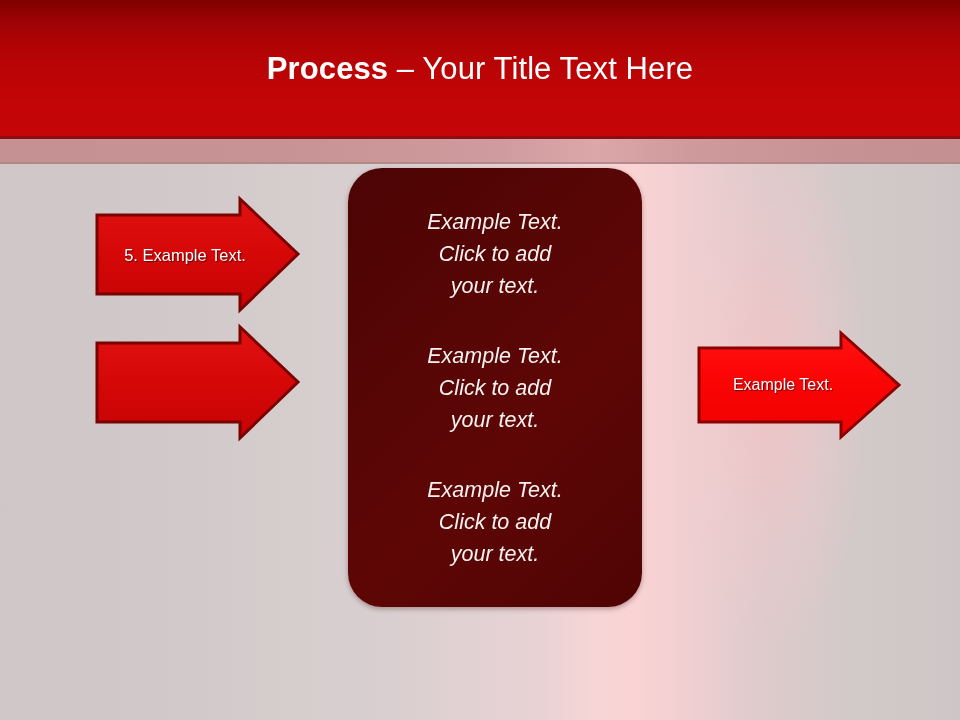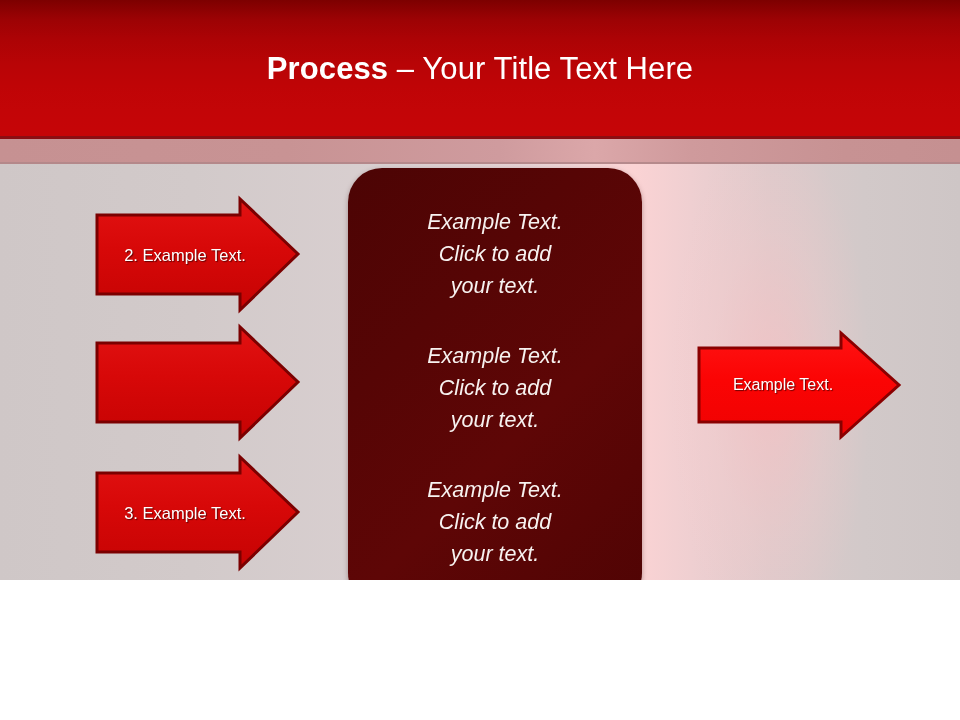--- a/index.html
+++ b/index.html
@@ -7,21 +7,21 @@
     padding: 0;
     background: #ffffff;
   }
   body {
     font-family: "Liberation Sans", sans-serif;
   }
 
   .slide {
     position: relative;
     width: 960px;
-    height: 580px;
+    height: 720px;
     overflow: hidden;
     background: #cec6c6;
   }
 
   
   .bg-base {
     position: absolute;
     left: 0; top: 0;
     width: 960px; height: 720px;
     background: linear-gradient(90deg,
@@ -208,49 +208,36 @@
     <svg viewBox="0 0 205 115">
       <defs>
         <linearGradient id="gradStep1" x1="0" y1="0" x2="0" y2="1">
           <stop offset="0%" stop-color="#e21212"></stop>
           <stop offset="45%" stop-color="#d70808"></stop>
           <stop offset="100%" stop-color="#c60303"></stop>
         </linearGradient>
       </defs>
       <polygon points="2,18 145,18 145,2 203,57 145,113 145,97 2,97" fill="url(#gradStep1)" stroke="#7b0000" stroke-width="3" stroke-linejoin="miter"></polygon>
     </svg>
-    <div class="arrow-label">2. Example Text.</div>
+    <div class="arrow-label">5. Example Text.</div>
   </div>
 
   <div class="arrow" id="arrow-2">
     <svg viewBox="0 0 205 115">
       <defs>
         <linearGradient id="gradStep2" x1="0" y1="0" x2="0" y2="1">
           <stop offset="0%" stop-color="#e21212"></stop>
           <stop offset="45%" stop-color="#d70808"></stop>
           <stop offset="100%" stop-color="#c60303"></stop>
         </linearGradient>
       </defs>
       <polygon points="2,18 145,18 145,2 203,57 145,113 145,97 2,97" fill="url(#gradStep2)" stroke="#7b0000" stroke-width="3" stroke-linejoin="miter"></polygon>
     </svg>
   </div>
 
-  <div class="arrow" id="arrow-3">
-    <svg viewBox="0 0 205 115">
-      <defs>
-        <linearGradient id="gradStep3" x1="0" y1="0" x2="0" y2="1">
-          <stop offset="0%" stop-color="#e21212"></stop>
-          <stop offset="45%" stop-color="#d70808"></stop>
-          <stop offset="100%" stop-color="#c60303"></stop>
-        </linearGradient>
-      </defs>
-      <polygon points="2,18 145,18 145,2 203,57 145,113 145,97 2,97" fill="url(#gradStep3)" stroke="#7b0000" stroke-width="3" stroke-linejoin="miter"></polygon>
-    </svg>
-    <div class="arrow-label">3. Example Text.</div>
-  </div>
 
   <div class="center-panel">
     <div class="panel-block b1">Example Text.
 Click  to add
 your text.</div>
     <div class="panel-block b2">Example Text.
 Click  to add
 your text.</div>
     <div class="panel-block b3">Example Text.
 Click  to add

